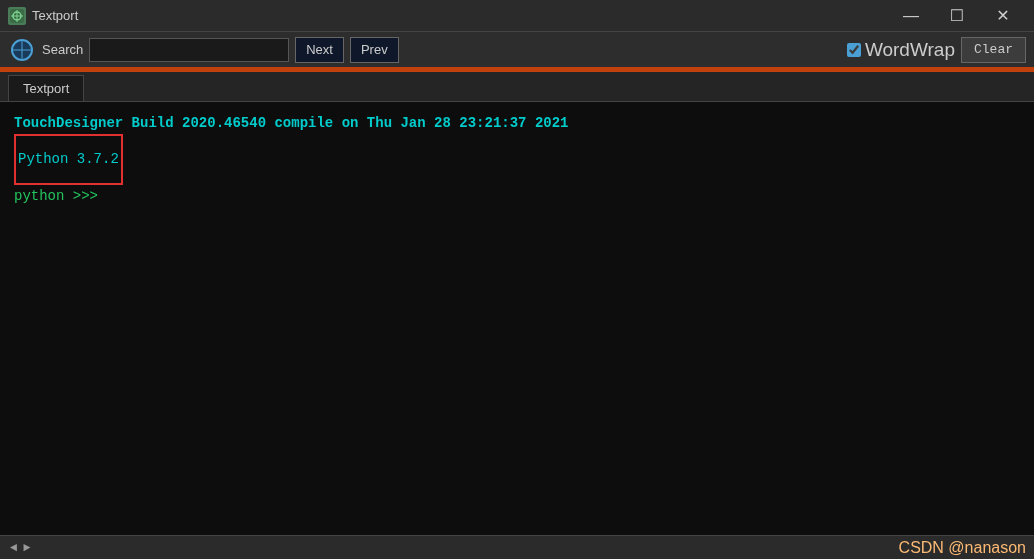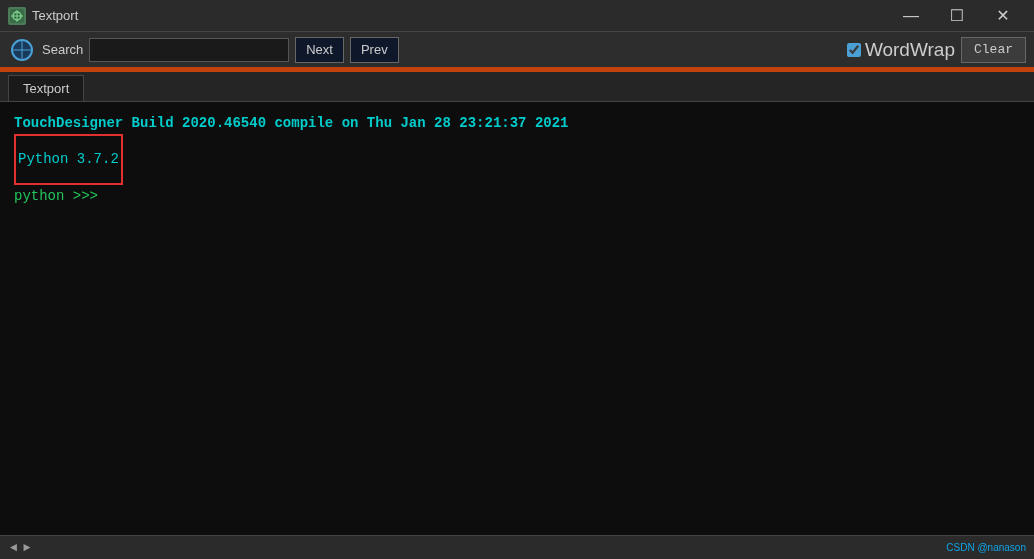--- a/index.html
+++ b/index.html
@@ -234,22 +234,22 @@
       align-items: center;
       gap: 2px;
     }
     .scroll-arrow {
       color: #999;
       font-size: 12px;
       cursor: pointer;
       padding: 0 2px;
     }
     .status-right {
-      color: #0ea5e9;
-      font-size: 10px;
+      color: #fdba74;
+      font-size: 16px;
       font-family: Segoe UI, Arial, sans-serif;
     }
   </style>
 </head>
 <body>
 
 <div class="title-bar">
   <div class="title-bar-icon">
     <svg width="16" height="16" viewBox="0 0 16 16">
       <rect x="1" y="1" width="14" height="14" rx="2" fill="#3a6b45"></rect>

